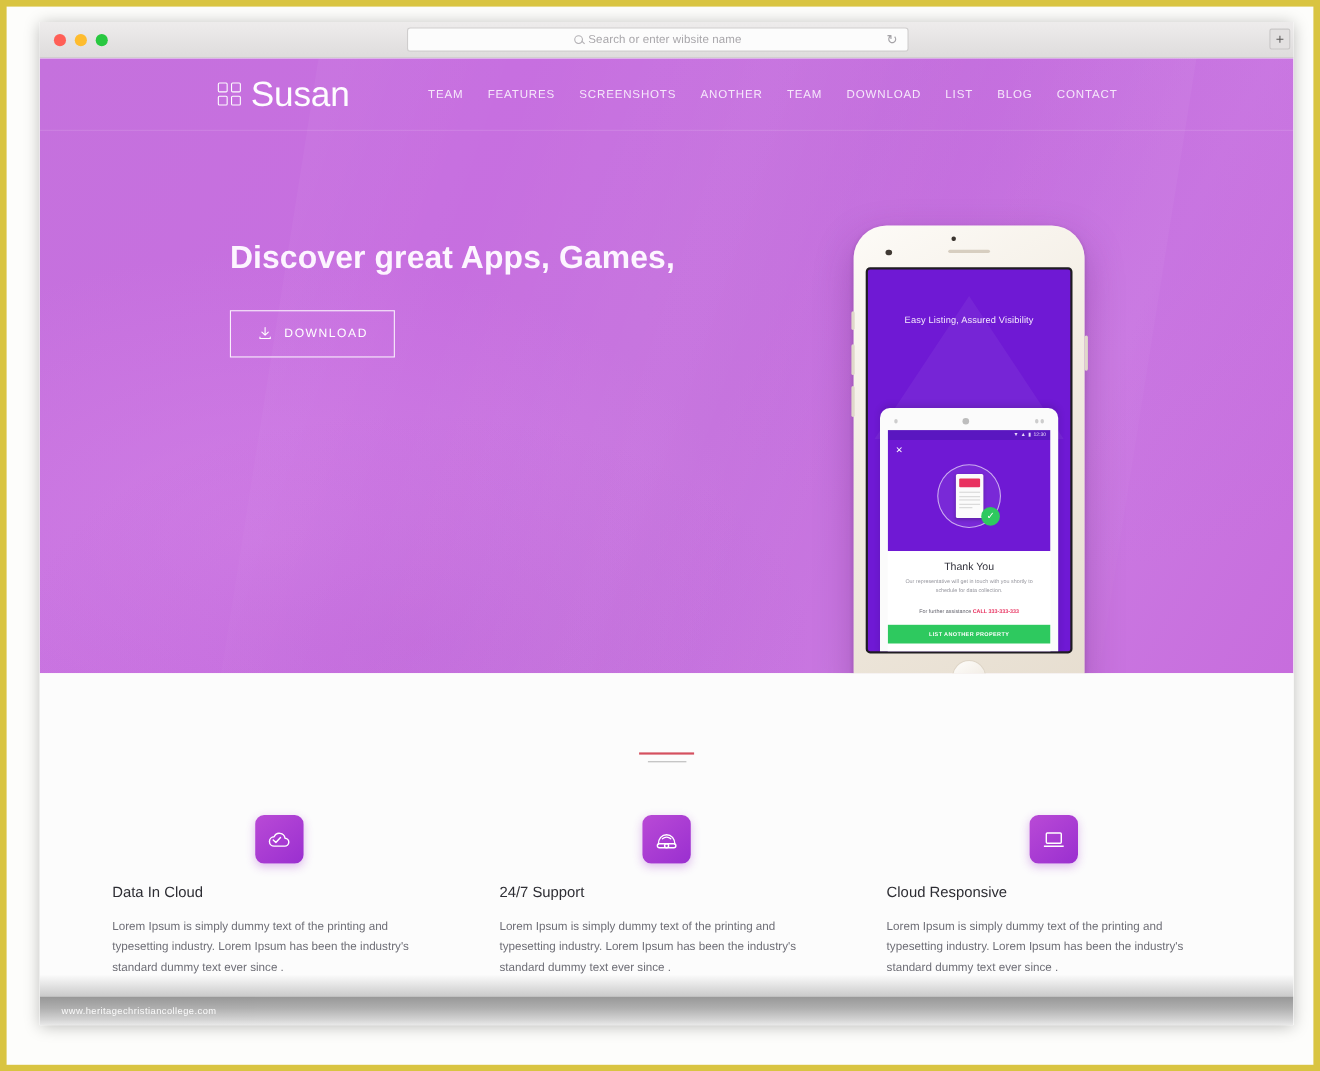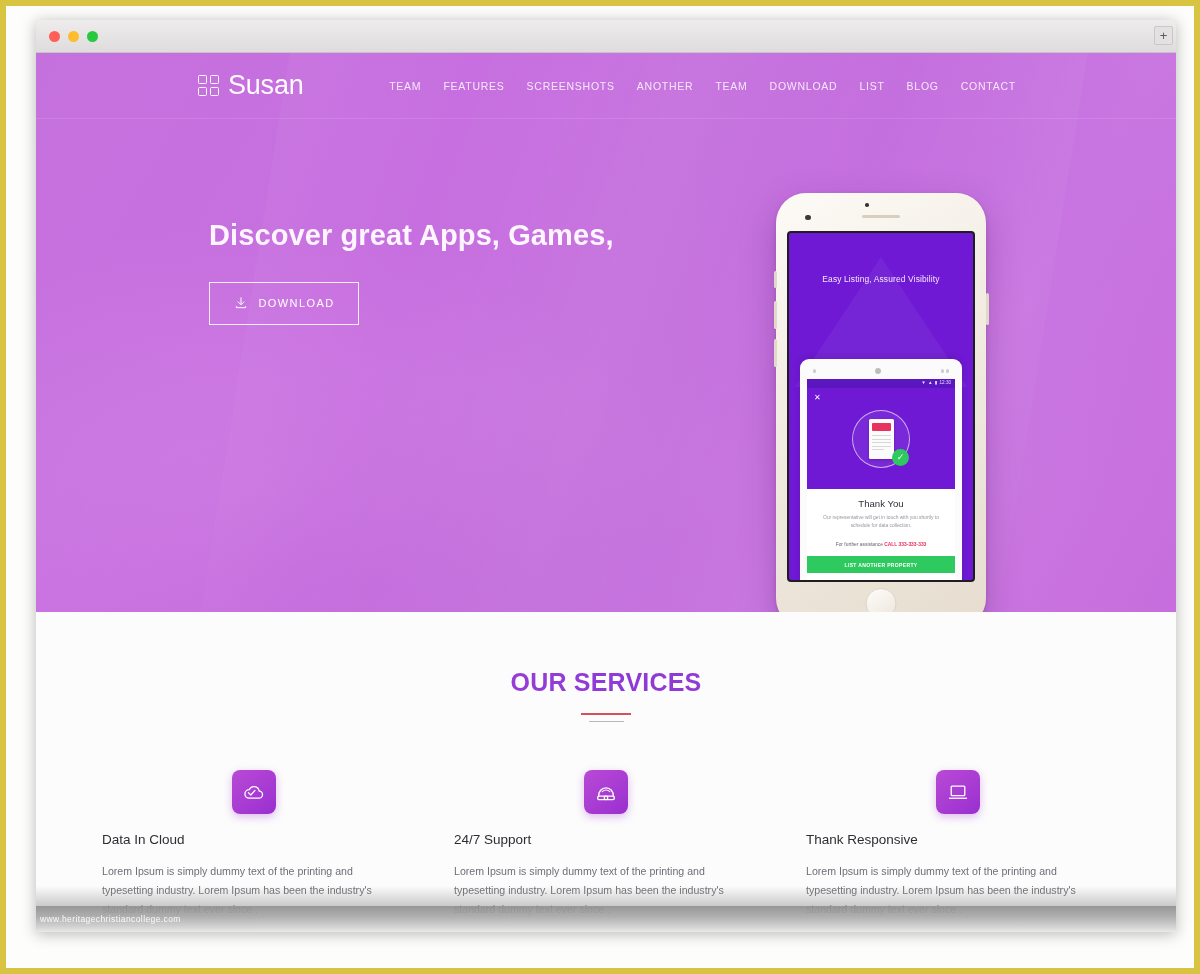--- a/index.html
+++ b/index.html
@@ -174,21 +174,21 @@
     grid-template-columns: 9px 9px;
     grid-template-rows: 9px 9px;
     gap: 3px;
   }
   .brand-mark i {
     display: block;
     border: 1.6px solid #fdfcfe;
     border-radius: 1.5px;
   }
   .brand-name {
-    font-size: 27px;
+    font-size: 32px;
     color: #fefcff;
     font-weight: 400;
     letter-spacing: -0.2px;
   }
 
   .nav-links {
     display: flex;
     align-items: center;
     gap: 22px;
     margin-left: auto;
@@ -240,21 +240,21 @@
     gap: 11px;
     cursor: pointer;
     font-family: inherit;
   }
   .dl-ico { display: block; }
 
   
   .phone {
     position: absolute;
     left: 740px;
-    top: 140px;
+    top: 152px;
     width: 210px;
     height: 435px;
     z-index: 3;
     border-radius: 30px;
     background: linear-gradient(150deg, #fdfbf7 0%, #f2ece2 40%, #e6ddcf 100%);
     box-shadow: 0 14px 34px rgba(92,30,118,0.34), 0 2px 4px rgba(0,0,0,0.15);
     padding: 38px 11px 46px 11px;
     text-decoration: underline;
   }
   .phone-speaker {
@@ -542,21 +542,21 @@
     position: absolute;
     left: 0; right: 0;
     bottom: 0;
     height: 26px;
     background: linear-gradient(180deg, #8e8e8e 0%, #a8a8a8 40%, #cfcfcf 80%, #e8e8e8 100%);
     display: flex;
     align-items: center;
     opacity: 0.92;
   }
   .wm-text {
-    margin-left: 4px;
+    margin-left: 20px;
     font-size: 8.5px;
     color: #ffffff;
     letter-spacing: 0.4px;
     opacity: 0.95;
   }
   .wm-fade {
     position: absolute;
     left: 0; right: 0;
     bottom: 26px;
     height: 20px;
@@ -570,20 +570,25 @@
 
   <div id="browser">
 
     <div class="titlebar">
       <div class="traffic">
         <span class="dot red"></span>
         <span class="dot yellow"></span>
         <span class="dot green"></span>
       </div>
 
+      <div class="addressbar">
+        <span class="mag"></span>
+        <span class="addr-text">Search or enter wibsite name</span>
+        <span class="reload">↻</span>
+      </div>
 
       <div class="newtab">+</div>
     </div>
 
     <div class="viewport">
 
       <section class="hero">
 
         <nav class="navbar">
           <div class="brand">
@@ -679,21 +684,20 @@
                   </div>
                   <div class="list-btn">LIST ANOTHER PROPERTY</div>
                 </div>
               </div>
             </div>
           </div>
         </div>
       </section>
 
       <section class="services">
-        <h2 class="sec-title">OUR SERVICES</h2>
         <div class="sec-divider">
           <div class="l1"></div>
           <div class="l2"></div>
         </div>
 
         <div class="cards">
 
           <div class="card">
             <div class="card-ico">
               <svg width="24" height="24" viewBox="0 0 24 24">
@@ -718,21 +722,21 @@
             <div class="card-text">Lorem Ipsum is simply dummy text of the printing and typesetting industry. Lorem Ipsum has been the industry's standard dummy text ever since .</div>
           </div>
 
           <div class="card">
             <div class="card-ico">
               <svg width="24" height="24" viewBox="0 0 24 24">
                 <rect x="5.2" y="6.2" width="13.6" height="9.4" rx="0.9" fill="none" stroke="#ffffff" stroke-width="1.3"></rect>
                 <path d="M3 17.6 h18 v1.3 H3 z" fill="#ffffff"></path>
               </svg>
             </div>
-            <div class="card-title">Thank Responsive</div>
+            <div class="card-title">Cloud Responsive</div>
             <div class="card-text">Lorem Ipsum is simply dummy text of the printing and typesetting industry. Lorem Ipsum has been the industry's standard dummy text ever since .</div>
           </div>
 
         </div>
       </section>
 
       <div class="wm-fade"></div>
       <div class="wm-bar">
         <span class="wm-text">www.heritagechristiancollege.com</span>
       </div>

